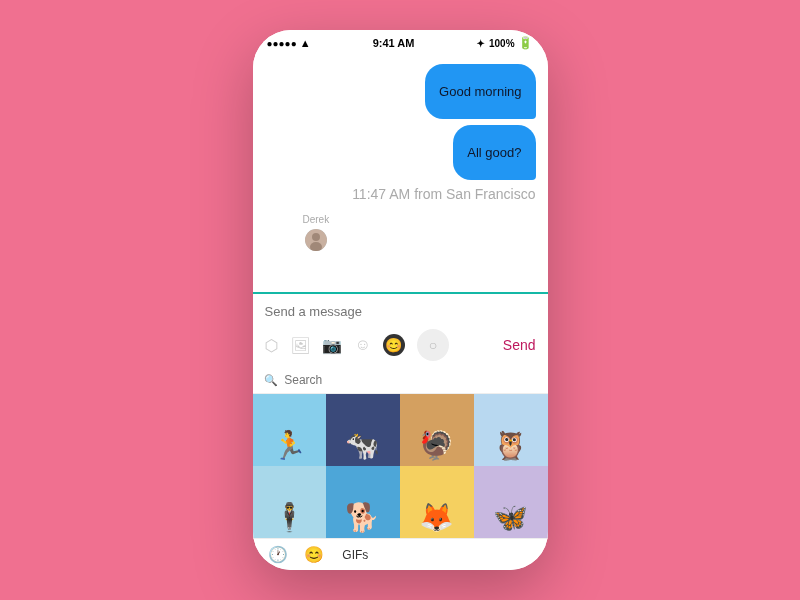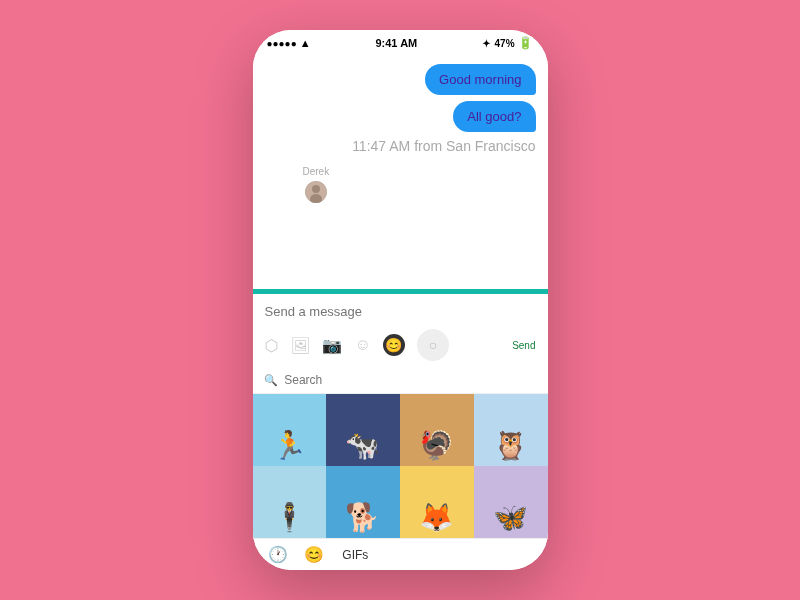--- a/index.html
+++ b/index.html
@@ -60,23 +60,23 @@
       flex: 1;
       overflow: hidden;
       padding: 10px 12px;
       display: flex;
       flex-direction: column;
       background: #fff;
     }
     .msg-bubble-right {
       align-self: flex-end;
       background: #2196f3;
-      color: #4c1d95;
+      color: #0f172a;
       border-radius: 18px 18px 4px 18px;
-      padding: 8px 14px;
+      padding: 20px 14px;
       font-size: 13px;
       margin-bottom: 6px;
       max-width: 70%;
     }
     .msg-time {
       align-self: flex-end;
       font-size: 14px;
       color: #aaa;
       margin-bottom: 10px;
     }
@@ -122,21 +122,21 @@
     }
     .sender-name {
       font-size: 10px;
       color: #aaa;
       margin-left: 38px;
       margin-top: 2px;
     }
     
     .input-area {
       background: #fff;
-      border-top: 5px solid #14b8a6;
+      border-top: 2px solid #14b8a6;
       padding: 8px 12px 6px;
       flex-shrink: 0;
     }
     .message-input {
       width: 100%;
       border: none;
       outline: none;
       font-size: 13px;
       color: #999;
       padding: 2px 0;
@@ -168,22 +168,22 @@
       border-radius: 50%;
       background: #eee;
       display: flex;
       align-items: center;
       justify-content: center;
       color: #bbb;
       font-size: 12px;
     }
     .send-btn {
       margin-left: auto;
-      color: #15803d;
-      font-size: 10px;
+      color: #be185d;
+      font-size: 14px;
       font-weight: 500;
     }
     
     .gif-panel {
       background: #f5f5f5;
       flex-shrink: 0;
     }
     .gif-search-bar {
       display: flex;
       align-items: center;
@@ -250,21 +250,21 @@
 <div class="phone-frame">
 
   <div class="status-bar">
     <div class="status-left">
       <span>●●●●●</span>
       <span style="font-size:11px;">▲</span>
     </div>
     <div class="status-center">9:41 AM</div>
     <div class="status-right">
       <span>✦</span>
-      <span>47%</span>
+      <span>100%</span>
       <span style="font-size:12px;">🔋</span>
     </div>
   </div>
 
 
   <div class="chat-area">
     <div class="msg-bubble-right">
       <span>Good morning</span>
     </div>
     <div class="msg-bubble-right">

